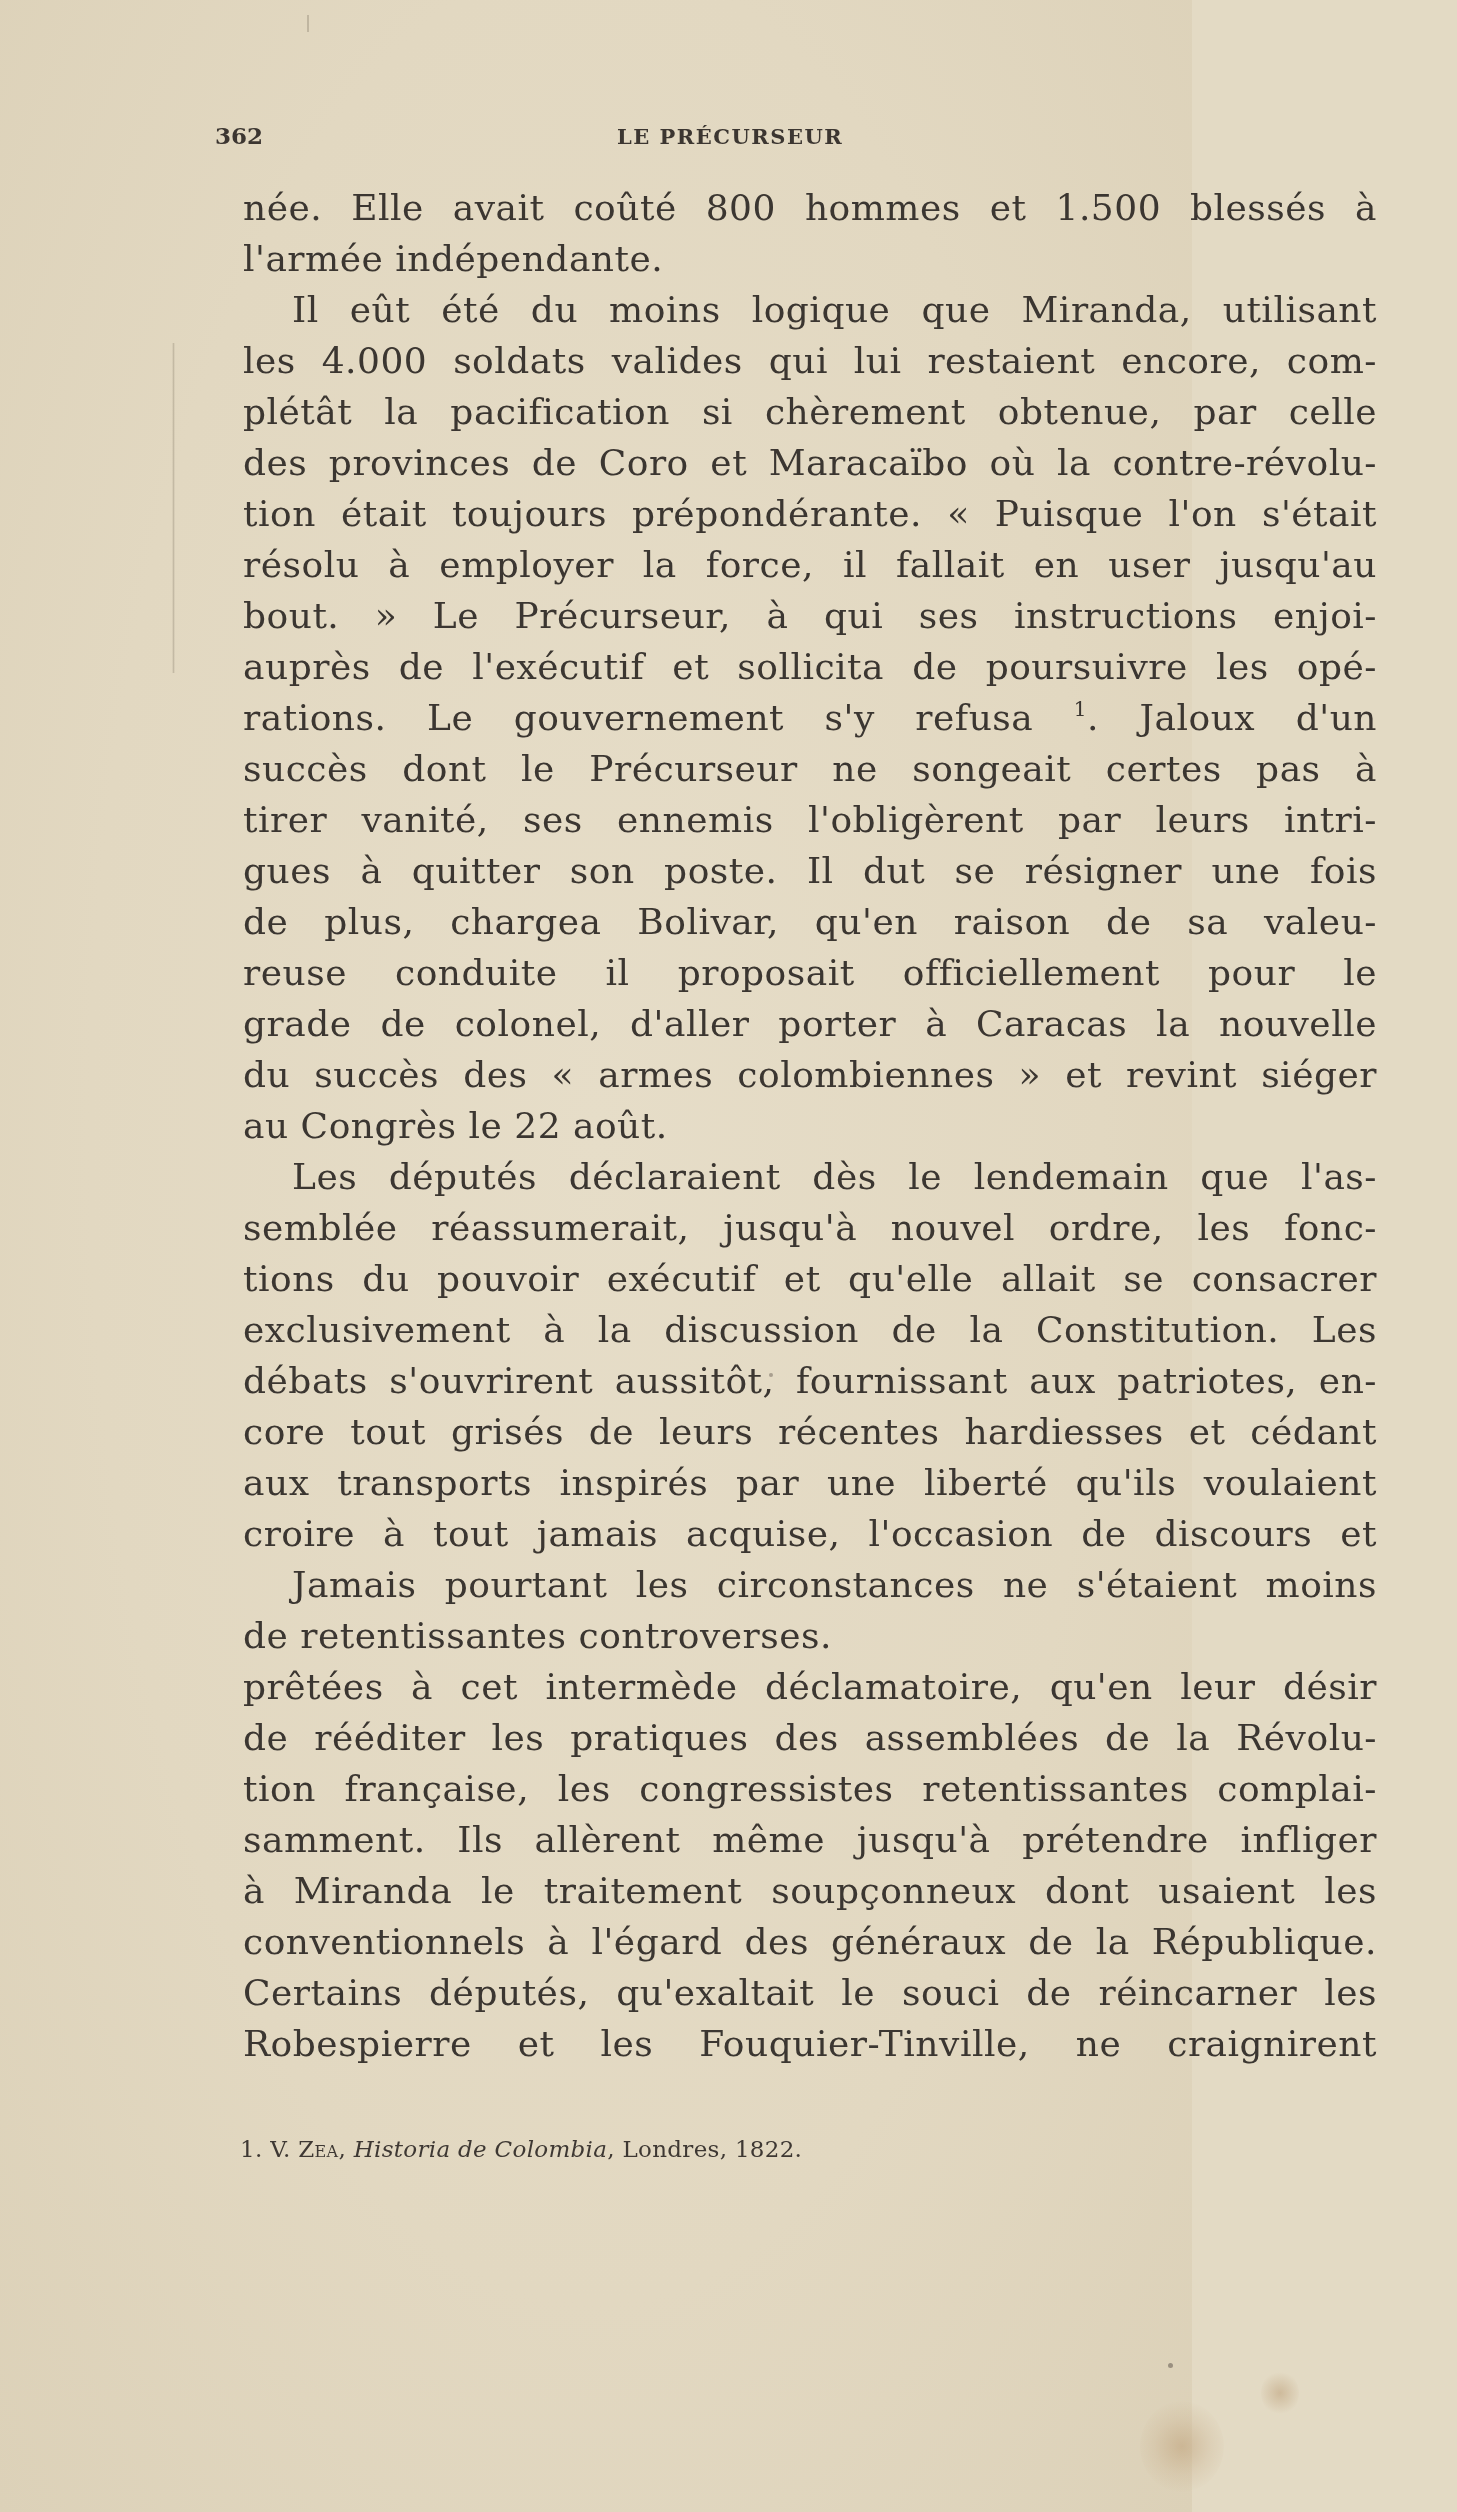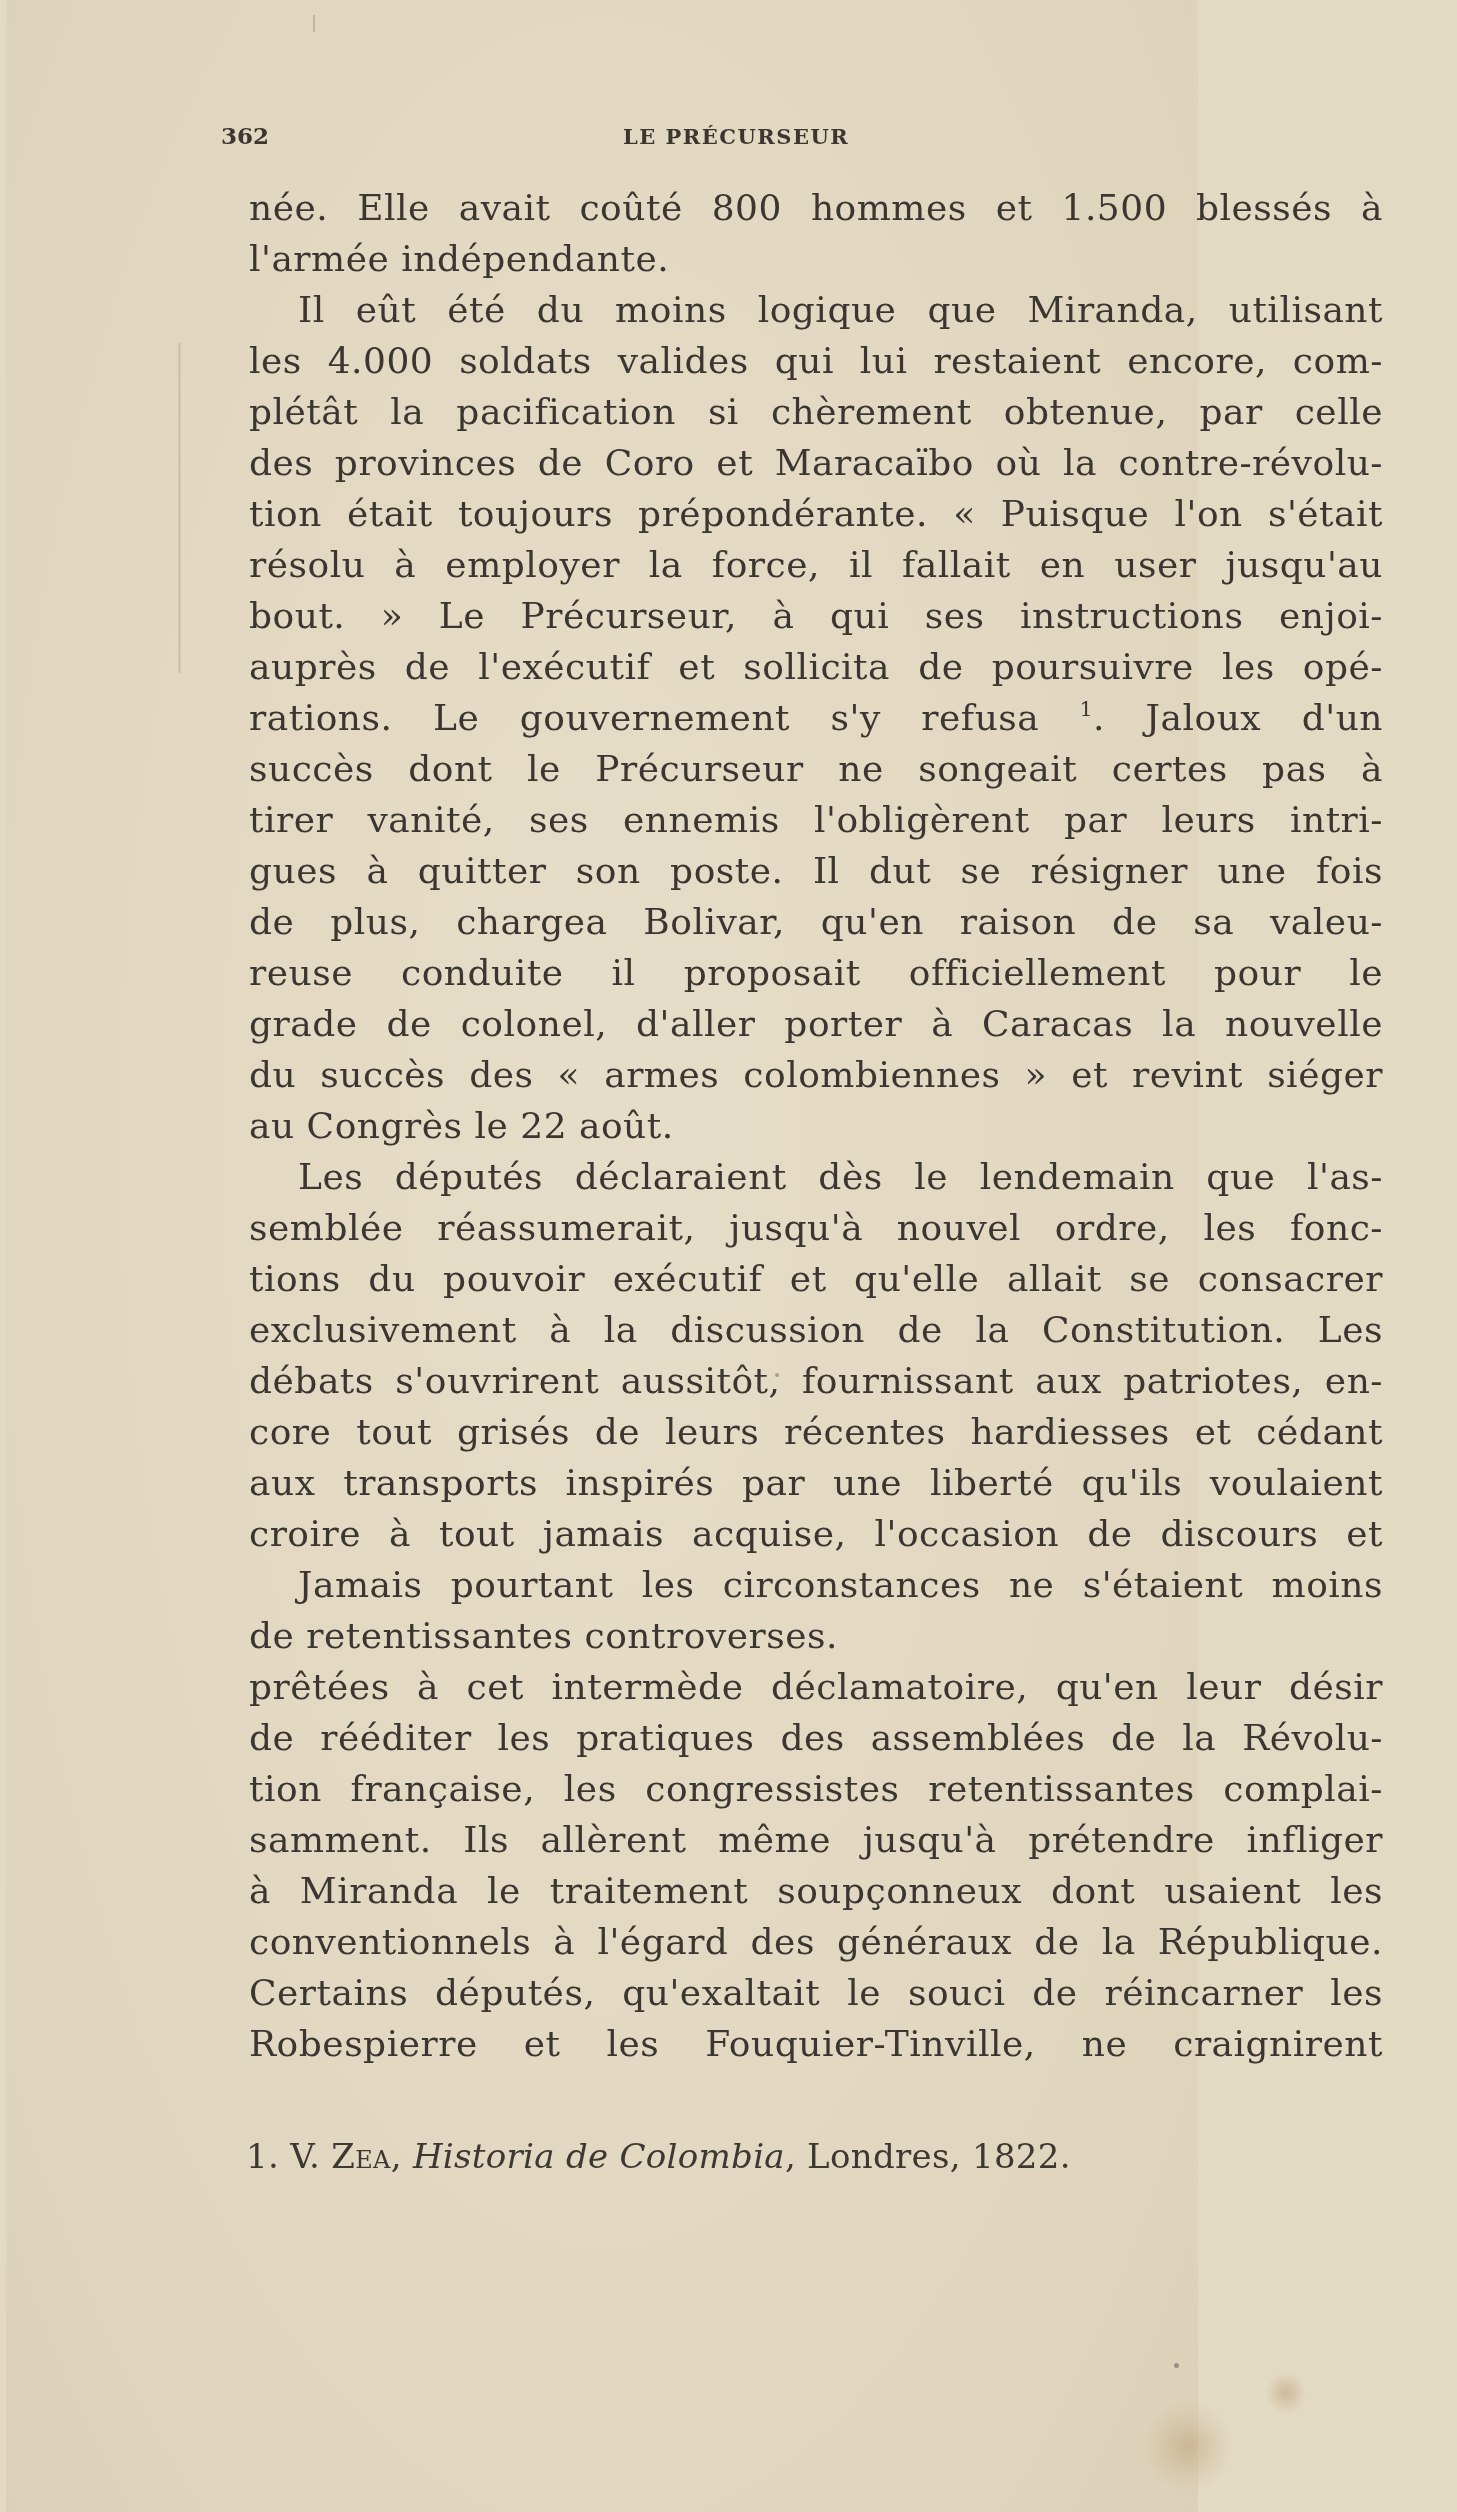--- a/index.html
+++ b/index.html
@@ -7,21 +7,21 @@
     width: 1458px;
     height: 2512px;
     background: #e3dac4;
     position: relative;
     overflow: hidden;
     font-family: "DejaVu Serif", "Liberation Serif", serif;
     color: #3a3530;
   }
   .page {
     position: absolute;
-    left: 6px; top: 0;
+    left: 0; top: 0;
     width: 1172px; height: 2512px;
     background:
       radial-gradient(ellipse at 50% 45%, #e6ddc8 0%, #e2d8c1 60%, #dcd1b8 100%);
     padding-left: 20px;
   }
   .margin-line {
     position: absolute;
     left: 172px; top: 343px;
     width: 3px; height: 330px;
     background: linear-gradient(to right, rgba(180,170,150,0.0), rgba(170,160,140,0.55), rgba(180,170,150,0.0));
@@ -111,21 +111,21 @@
   }
   sup.note-ref {
     font-size: 20px;
     vertical-align: 13.7px;
     line-height: 0;
   }
 
   .footnote {
     position: absolute;
     left: 240px; top: 2136px;
-    font-size: 34px;
+    font-size: 23px;
     color: #3e3833;
     white-space: nowrap;
     letter-spacing: 0.3px;
   }
   .footnote .sc {
     font-variant: small-caps;
   }
   .footnote i {
     font-style: italic;
   }

